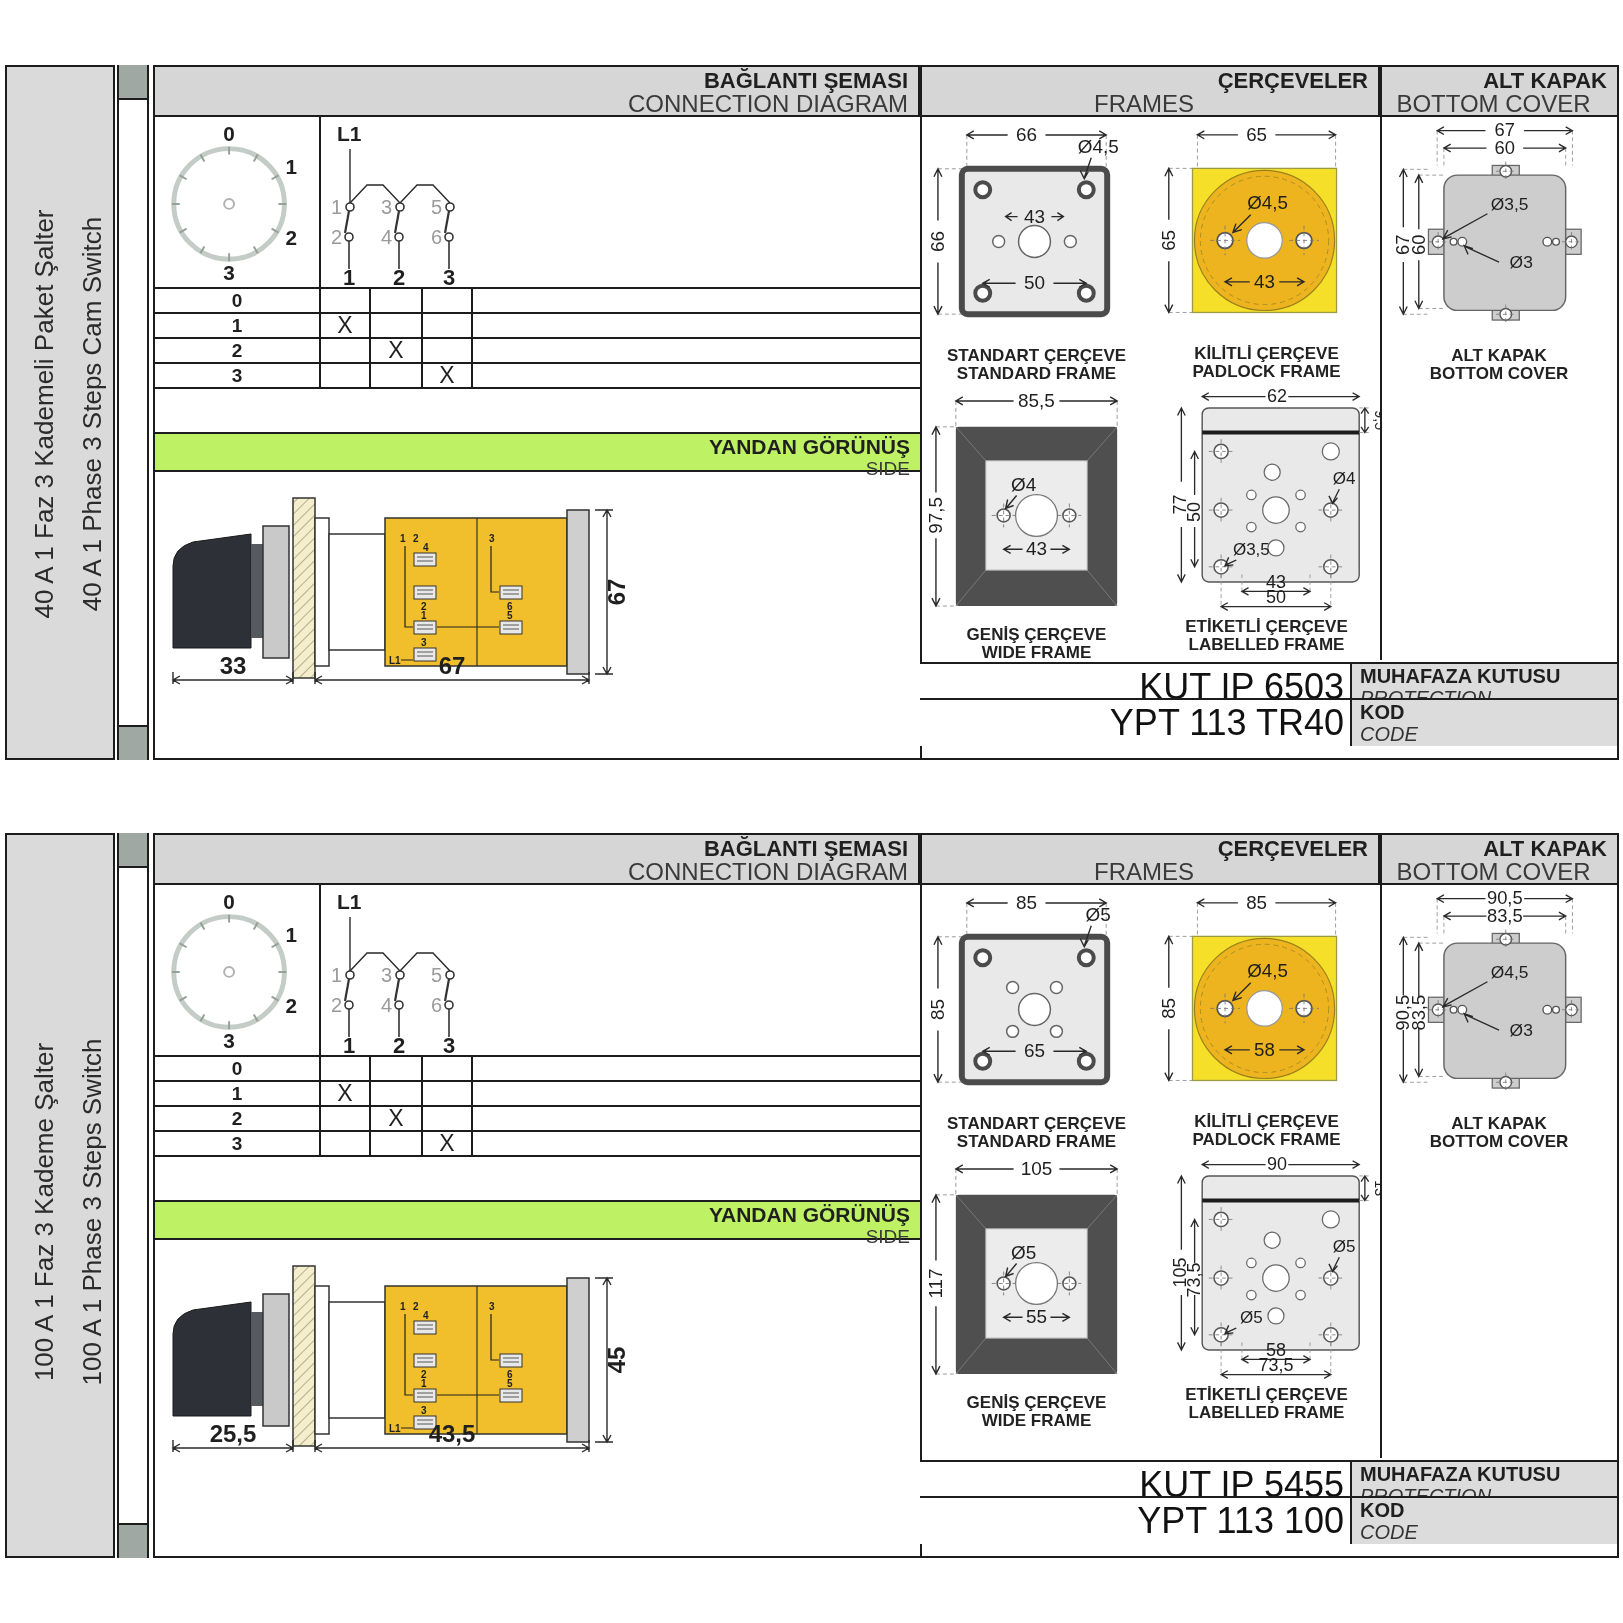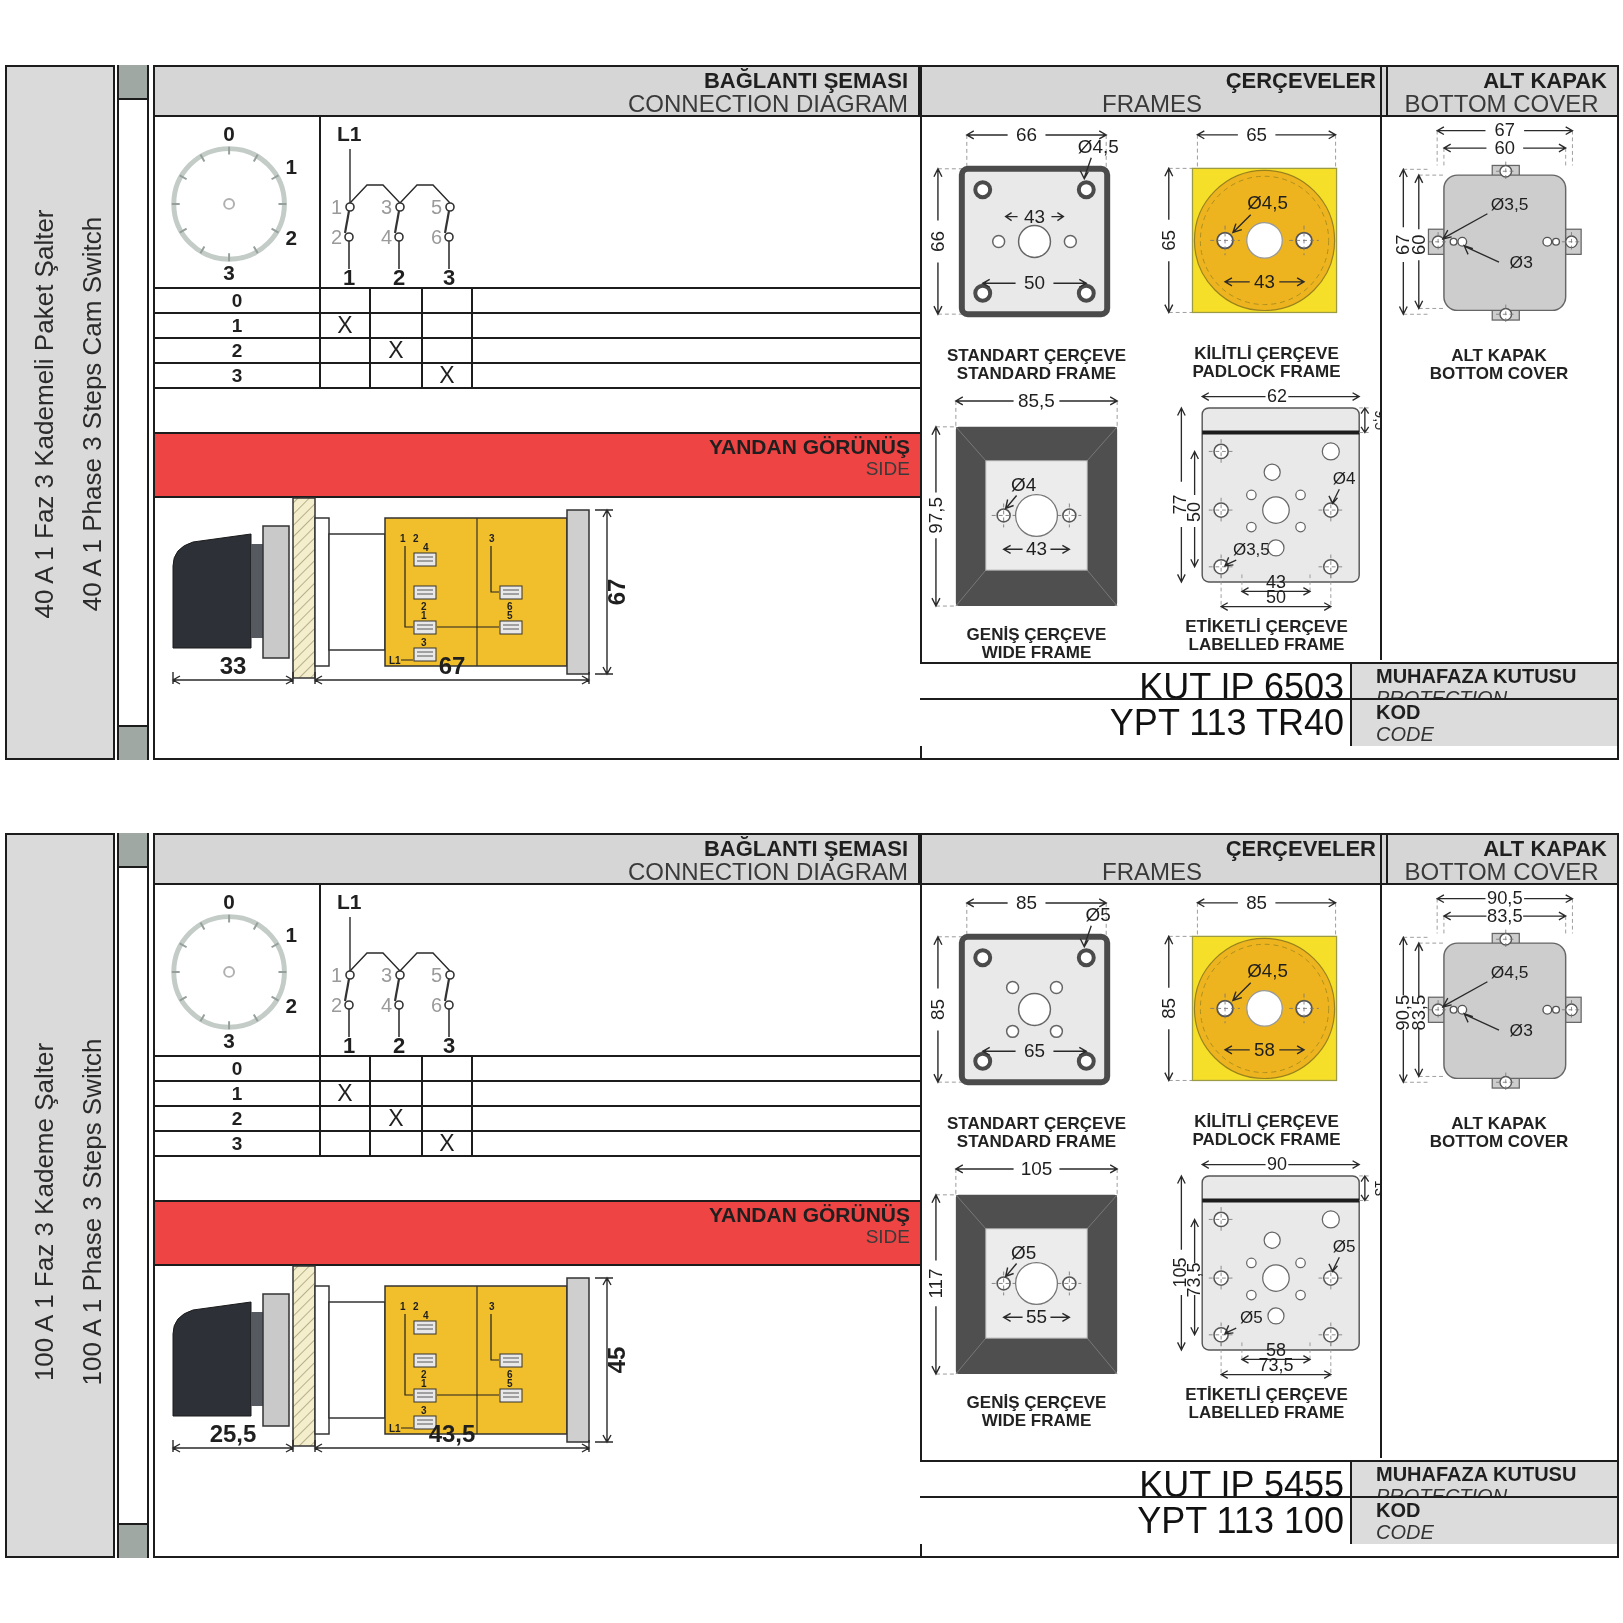--- a/index.html
+++ b/index.html
@@ -10,56 +10,56 @@
   .sec1 .only0{display:none;}
   .sec0 .only1{display:none;}
   .label-bar{position:absolute;left:5px;top:0;bottom:0;width:110px;background:#dadada;border:2px solid #1c1c1c;box-sizing:border-box;}
   .vlabel{position:absolute;top:100%;height:50px;line-height:50px;width:688px;text-align:center;transform-origin:0 0;transform:rotate(-90deg);font-size:26px;color:#2b2b2b;white-space:nowrap;}
   .v1{left:12px;} .v2{left:60px;}
   .spine{position:absolute;left:117px;top:0;bottom:0;width:32px;background:#fff;border-left:2px solid #1c1c1c;border-right:2px solid #1c1c1c;box-sizing:border-box;}
   .spine-sq{position:absolute;left:0;right:0;height:33px;background:#9fa8a3;}
   .sq-top{top:0;border-bottom:2px solid #1c1c1c;}
   .sq-bot{bottom:0;border-top:2px solid #1c1c1c;}
   .content{position:absolute;left:153px;top:0;bottom:0;width:1462px;border:2px solid #1c1c1c;box-sizing:content-box;background:#fff;}
-  .hdr{position:absolute;left:0;top:0;right:0;height:50px;background:#d6d6d6;border-bottom:2px solid #1c1c1c;display:flex;box-sizing:border-box;gap:8px;}
+  .hdr{position:absolute;left:0;top:0;right:0;height:50px;background:#d6d6d6;border-bottom:2px solid #1c1c1c;display:flex;box-sizing:border-box;}
   .hcell{box-sizing:border-box;padding:2px 10px 0 0;text-align:right;}
   .h-conn{width:765px;border-right:2px solid #1c1c1c;}
   .h-frames{width:460px;border-right:2px solid #1c1c1c;}
   .h-cover{flex:1;}
   .htr{font-weight:bold;font-size:22px;line-height:24px;color:#1f1f1f;}
   .hen{font-size:24px;line-height:22px;color:#3a3a3a;}
   .it{text-align:center;}
   .vline{position:absolute;width:2px;background:#1c1c1c;}
   .vline1{left:765px;top:0;bottom:0;}
   .vline2{left:1225px;top:0;bottom:98px;}
   .dial-cell{position:absolute;left:0;top:50px;width:166px;height:170px;border-right:2px solid #1c1c1c;box-sizing:border-box;}
   .schem-cell{position:absolute;left:168px;top:50px;width:597px;height:170px;}
   .ctable{position:absolute;left:0;top:220px;width:765px;border-top:2px solid #1c1c1c;box-sizing:border-box;}
   .srow{display:flex;height:25px;border-bottom:2px solid #1c1c1c;box-sizing:border-box;}
   .tc{box-sizing:border-box;border-right:2px solid #1c1c1c;display:flex;align-items:center;justify-content:center;}
   .tlab{width:166px;font-weight:bold;font-size:19px;}
   .tm{width:50px;font-size:23px;}
   .tm2{width:52px;font-size:23px;}
   .tfill{flex:1;border-right:none;}
-  .yandan{position:absolute;left:0;top:365px;width:765px;height:66px;background:#ef4444;border-top:2px solid #1c1c1c;border-bottom:2px solid #1c1c1c;box-sizing:border-box;text-align:right;padding:1px 10px 0 0;}
+  .yandan{position:absolute;left:0;top:365px;width:765px;height:40px;background:#bef264;border-top:2px solid #1c1c1c;border-bottom:2px solid #1c1c1c;box-sizing:border-box;text-align:right;padding:1px 10px 0 0;}
   .ytr{font-weight:bold;font-size:21px;line-height:23px;}
   .yen{font-size:19px;line-height:21px;color:#3a3a3a;}
   .sideview{position:absolute;left:0;top:415px;width:765px;height:212px;}
   .frame{position:absolute;}
   .fr-std{left:767px;top:54px;width:229px;}
   .fr-pad{left:998px;top:54px;width:227px;}
   .fr-wide{left:767px;top:322px;width:229px;}
   .fr-lab{left:998px;top:322px;width:227px;}
   .coverbox{position:absolute;left:1229px;top:54px;width:230px;}
   .cap{text-align:center;font-weight:bold;font-size:17px;line-height:18px;color:#222;margin-top:2px;}
   .coderow{position:absolute;left:765px;right:0;height:48px;display:flex;box-sizing:border-box;border-top:2px solid #1c1c1c;}
   .row-enc{bottom:48px;}
   .row-kod{bottom:12px;}
   .code-cell{width:430px;background:#fff;text-align:right;font-size:36px;line-height:46px;padding-right:6px;box-sizing:border-box;color:#111;}
-  .lab-cell{flex:1;background:#dcdcdc;border-left:2px solid #1c1c1c;padding:1px 24px;box-sizing:border-box;}
+  .lab-cell{flex:1;background:#dcdcdc;border-left:2px solid #1c1c1c;padding:1px 8px;box-sizing:border-box;}
   .lc-tr{font-weight:bold;font-size:20px;line-height:22px;}
   .lc-en{font-style:italic;font-size:20px;line-height:22px;color:#333;}
   svg{display:block;width:100%;}
   svg text{font-family:"Liberation Sans",sans-serif;fill:#1f1f1f;}
   .dl{stroke:#2a2a2a;stroke-width:1.4;fill:none;}
   .ext{stroke:#909090;stroke-width:0.9;fill:none;stroke-dasharray:4 3;}
   .cross{stroke:#7a7a7a;stroke-width:0.9;fill:none;stroke-dasharray:4 3;}
   .dimt{font-size:19px;}
   .dimb{font-size:24px;font-weight:bold;}
   .tg{font-size:20px;fill:#9a9a9a;}

